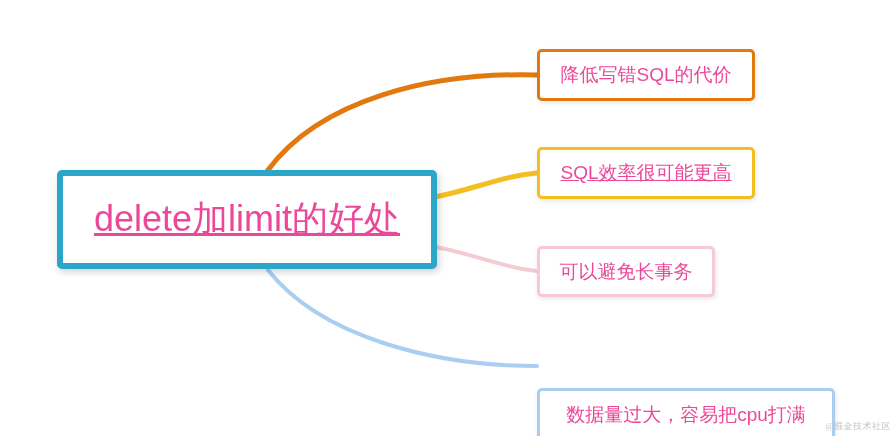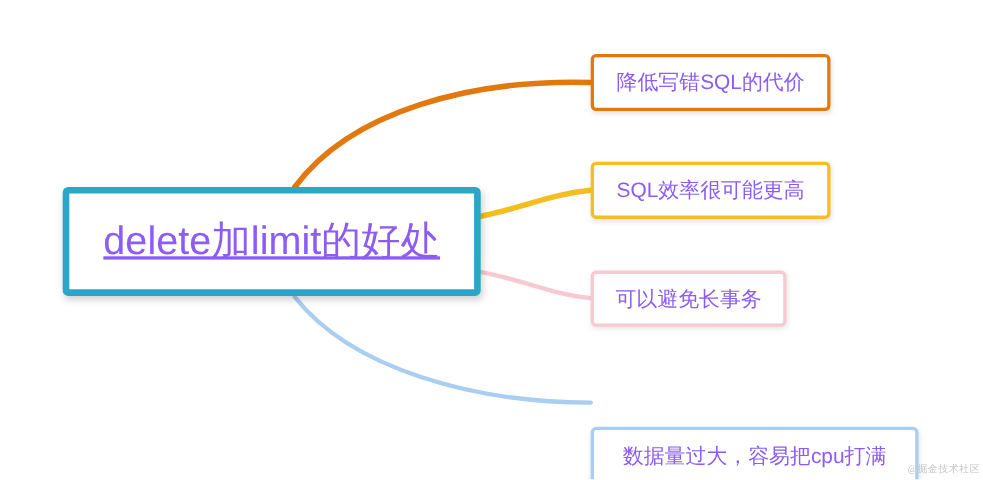--- a/index.html
+++ b/index.html
@@ -17,21 +17,21 @@
     width: 894px; height: 436px;
   }
   .node {
     position: absolute;
     background: #ffffff;
     box-sizing: border-box;
     display: flex;
     align-items: center;
     justify-content: center;
     text-align: center;
-    color: #8b5cf6;
+    color: #ec4899;
   }
   .root-node {
     left: 57px; top: 170px;
     width: 380px; height: 99px;
     border: 6px solid #2BA6C9;
     border-radius: 5px;
     font-size: 36px;
     box-shadow: 2px 3px 7px rgba(0,0,0,0.18);
   }
   .branch {
@@ -67,21 +67,21 @@
   </svg>
 
   <div class="node root-node" style="border-color: rgb(43, 166, 201); text-decoration: underline;">
     <span>delete加limit的好处</span>
   </div>
 
   <div class="node branch branch-1" style="border-color: rgb(226, 121, 15);">
     <span>降低写错SQL的代价</span>
   </div>
 
-  <div class="node branch branch-2" style="border-color: rgb(245, 190, 32);">
+  <div class="node branch branch-2" style="border-color: rgb(245, 190, 32); text-decoration: underline;">
     <span>SQL效率很可能更高</span>
   </div>
 
   <div class="node branch branch-3" style="border-color: rgb(246, 202, 210);">
     <span>可以避免长事务</span>
   </div>
 
   <div class="node branch branch-4" style="border-color: rgb(169, 206, 242); margin-top: 48px;">
     <span>数据量过大，容易把cpu打满</span>
   </div>

